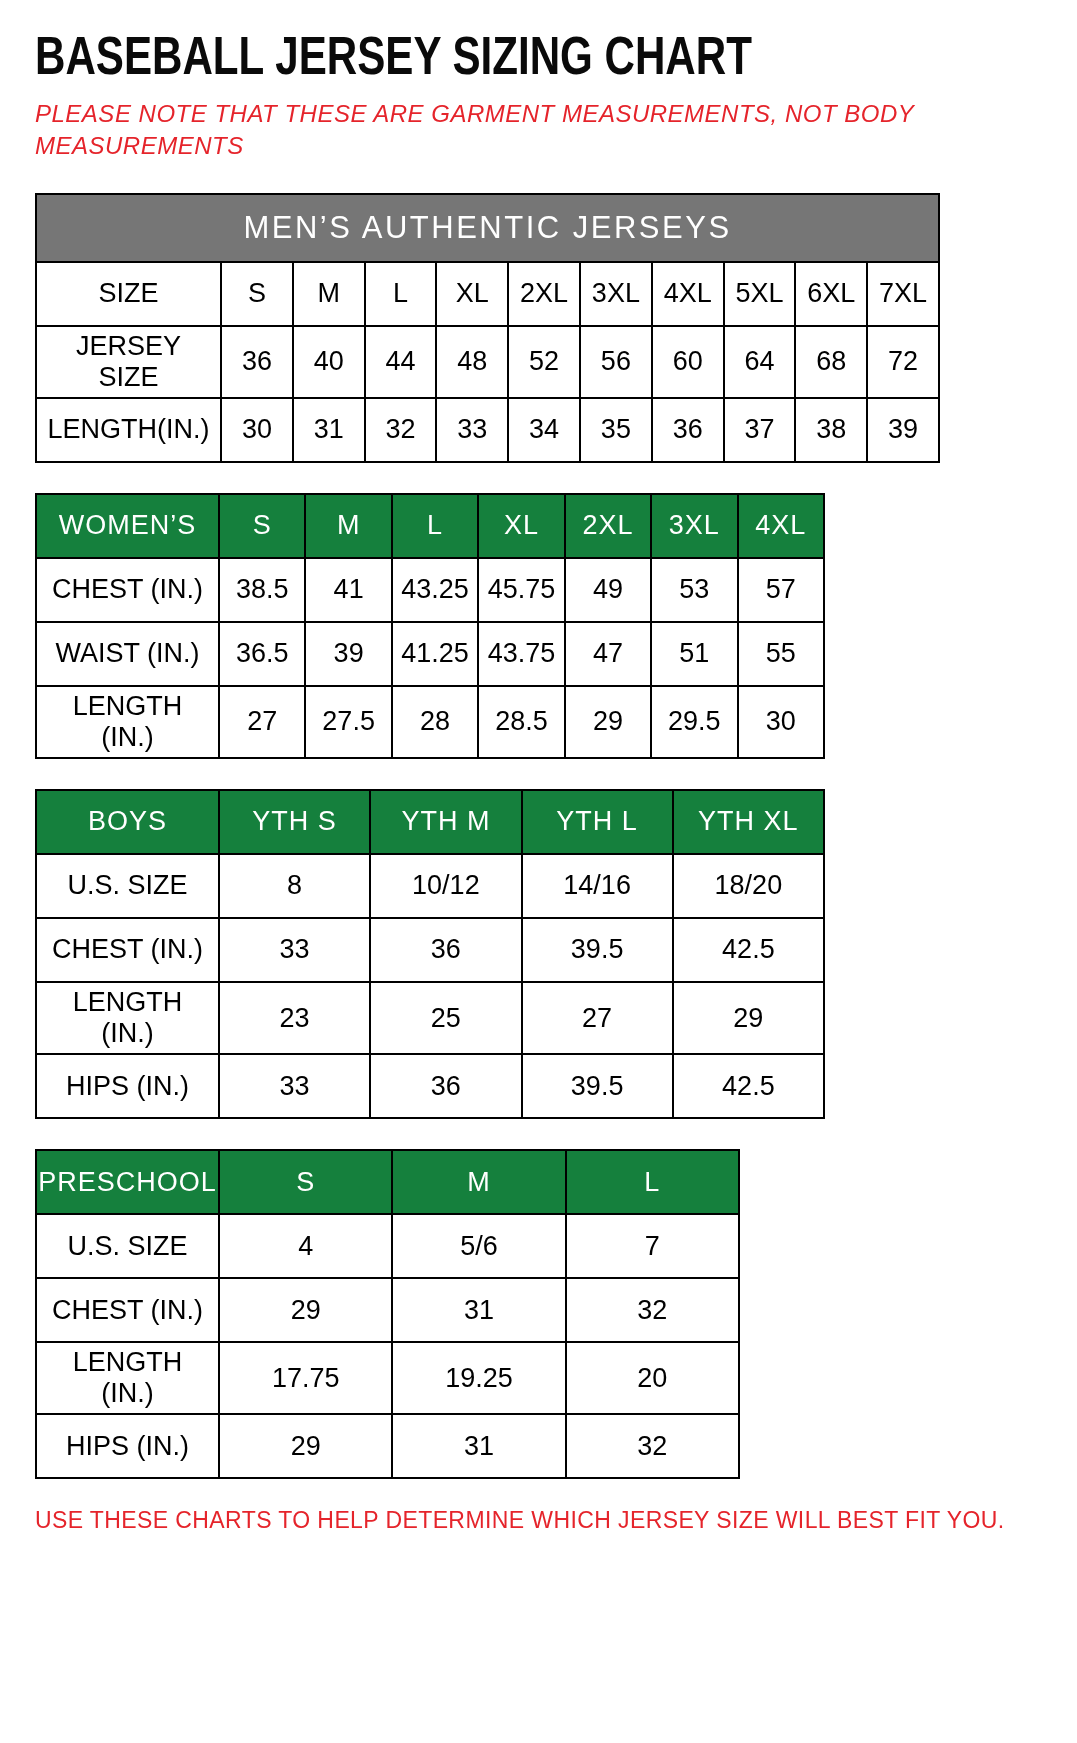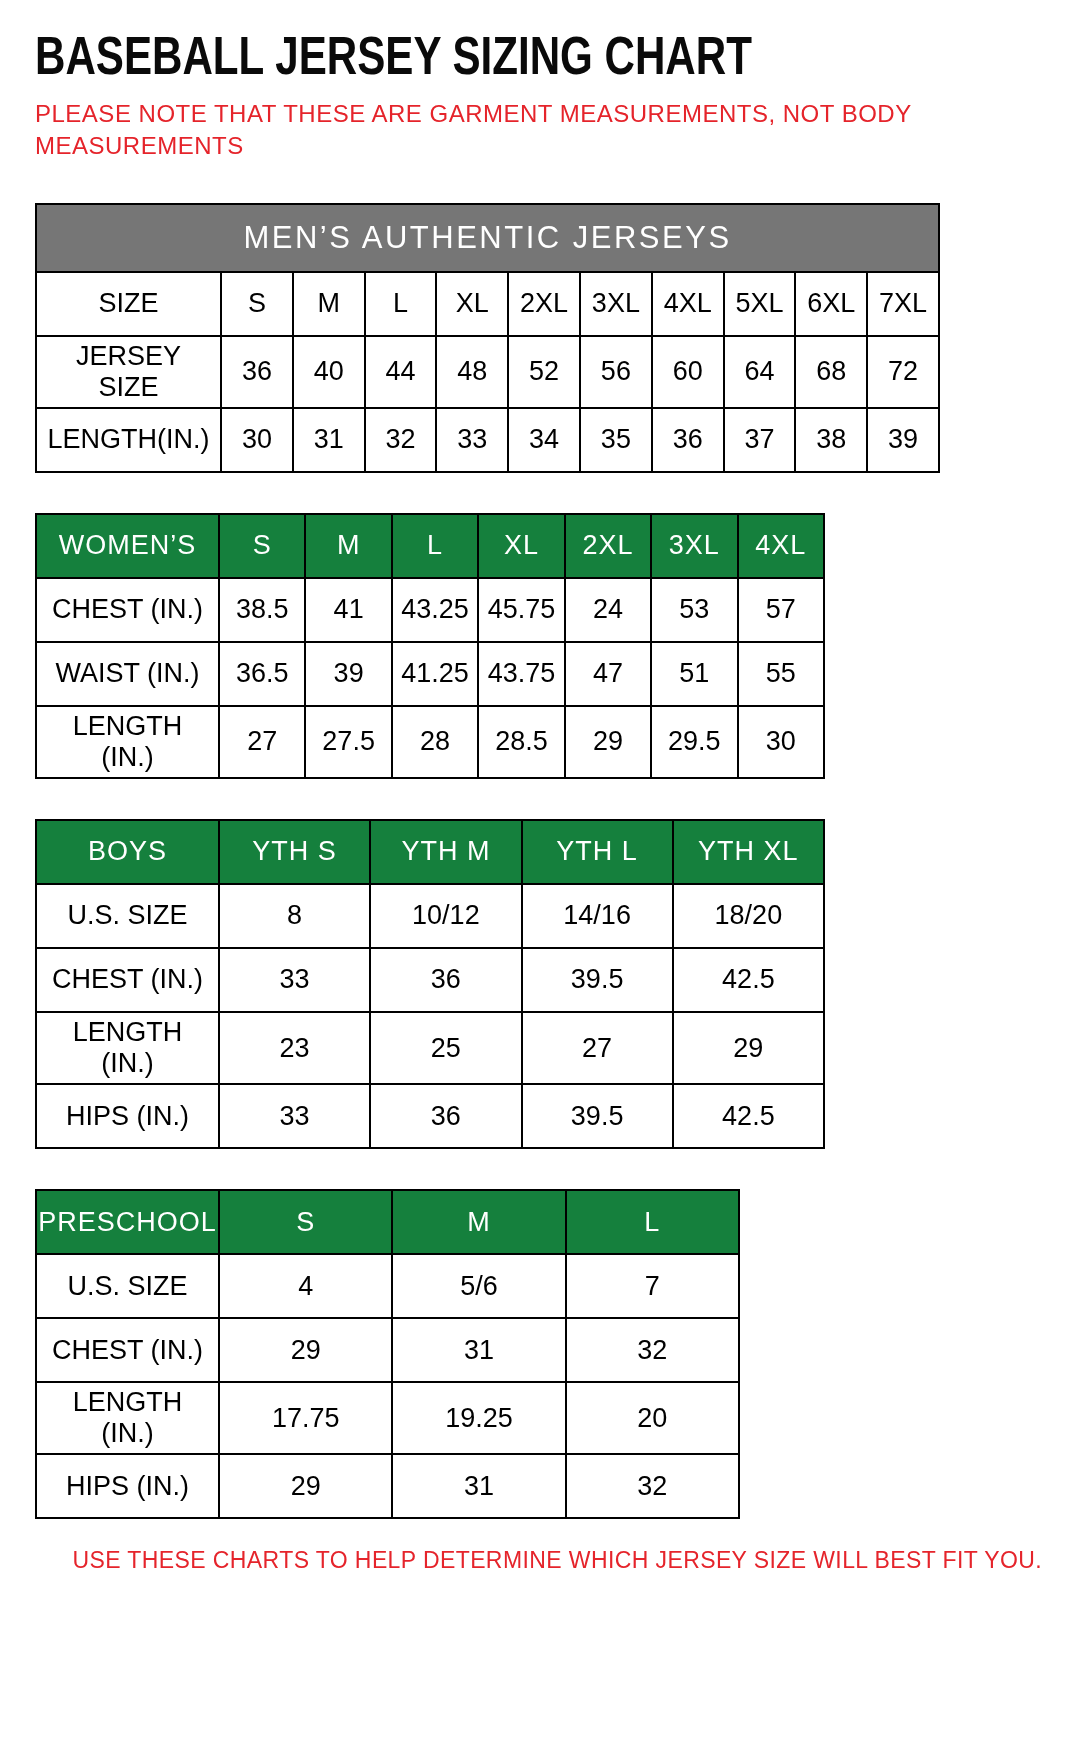--- a/index.html
+++ b/index.html
@@ -24,26 +24,27 @@
     margin-top: 4px;
   }
 
   .note {
     color: #e5242b;
     font-size: 24px;
     line-height: 1.35;
     letter-spacing: 0.5px;
     margin-top: 16px;
     max-width: 900px;
+    font-style: italic;
   }
 
   table {
     border-collapse: collapse;
     table-layout: fixed;
-    margin-top: 40px;
+    margin-top: 30px;
   }
   th, td {
     border: 2px solid #000;
     text-align: center;
     vertical-align: middle;
     font-weight: 400;
     overflow: hidden;
   }
   td.cell, th.row-label {
     font-size: 27px;
@@ -73,21 +74,20 @@
   .tbl-womens    { width: 790px; }
   .tbl-boys      { width: 790px; }
   .tbl-preschool { width: 705px; }
 
   .footer {
     color: #e5242b;
     font-size: 23px;
     letter-spacing: 0.4px;
     margin-top: 28px;
     white-space: nowrap;
-    text-align: right;
   }
 </style>
 </head>
 <body>
 
 <h1 class="page-title">BASEBALL JERSEY SIZING CHART</h1>
 
 <p class="note">PLEASE NOTE THAT THESE ARE GARMENT MEASUREMENTS, NOT BODY MEASUREMENTS</p>
 
 <table class="tbl-mens">
@@ -156,21 +156,21 @@
         <th class="hdr">2XL</th>
         <th class="hdr">3XL</th>
         <th class="hdr">4XL</th>
       </tr>
       <tr>
         <th class="row-label">CHEST (IN.)</th>
         <td class="cell">38.5</td>
         <td class="cell">41</td>
         <td class="cell">43.25</td>
         <td class="cell">45.75</td>
-        <td class="cell">24</td>
+        <td class="cell">49</td>
         <td class="cell">53</td>
         <td class="cell">57</td>
       </tr>
       <tr>
         <th class="row-label">WAIST (IN.)</th>
         <td class="cell">36.5</td>
         <td class="cell">39</td>
         <td class="cell">41.25</td>
         <td class="cell">43.75</td>
         <td class="cell">47</td>

